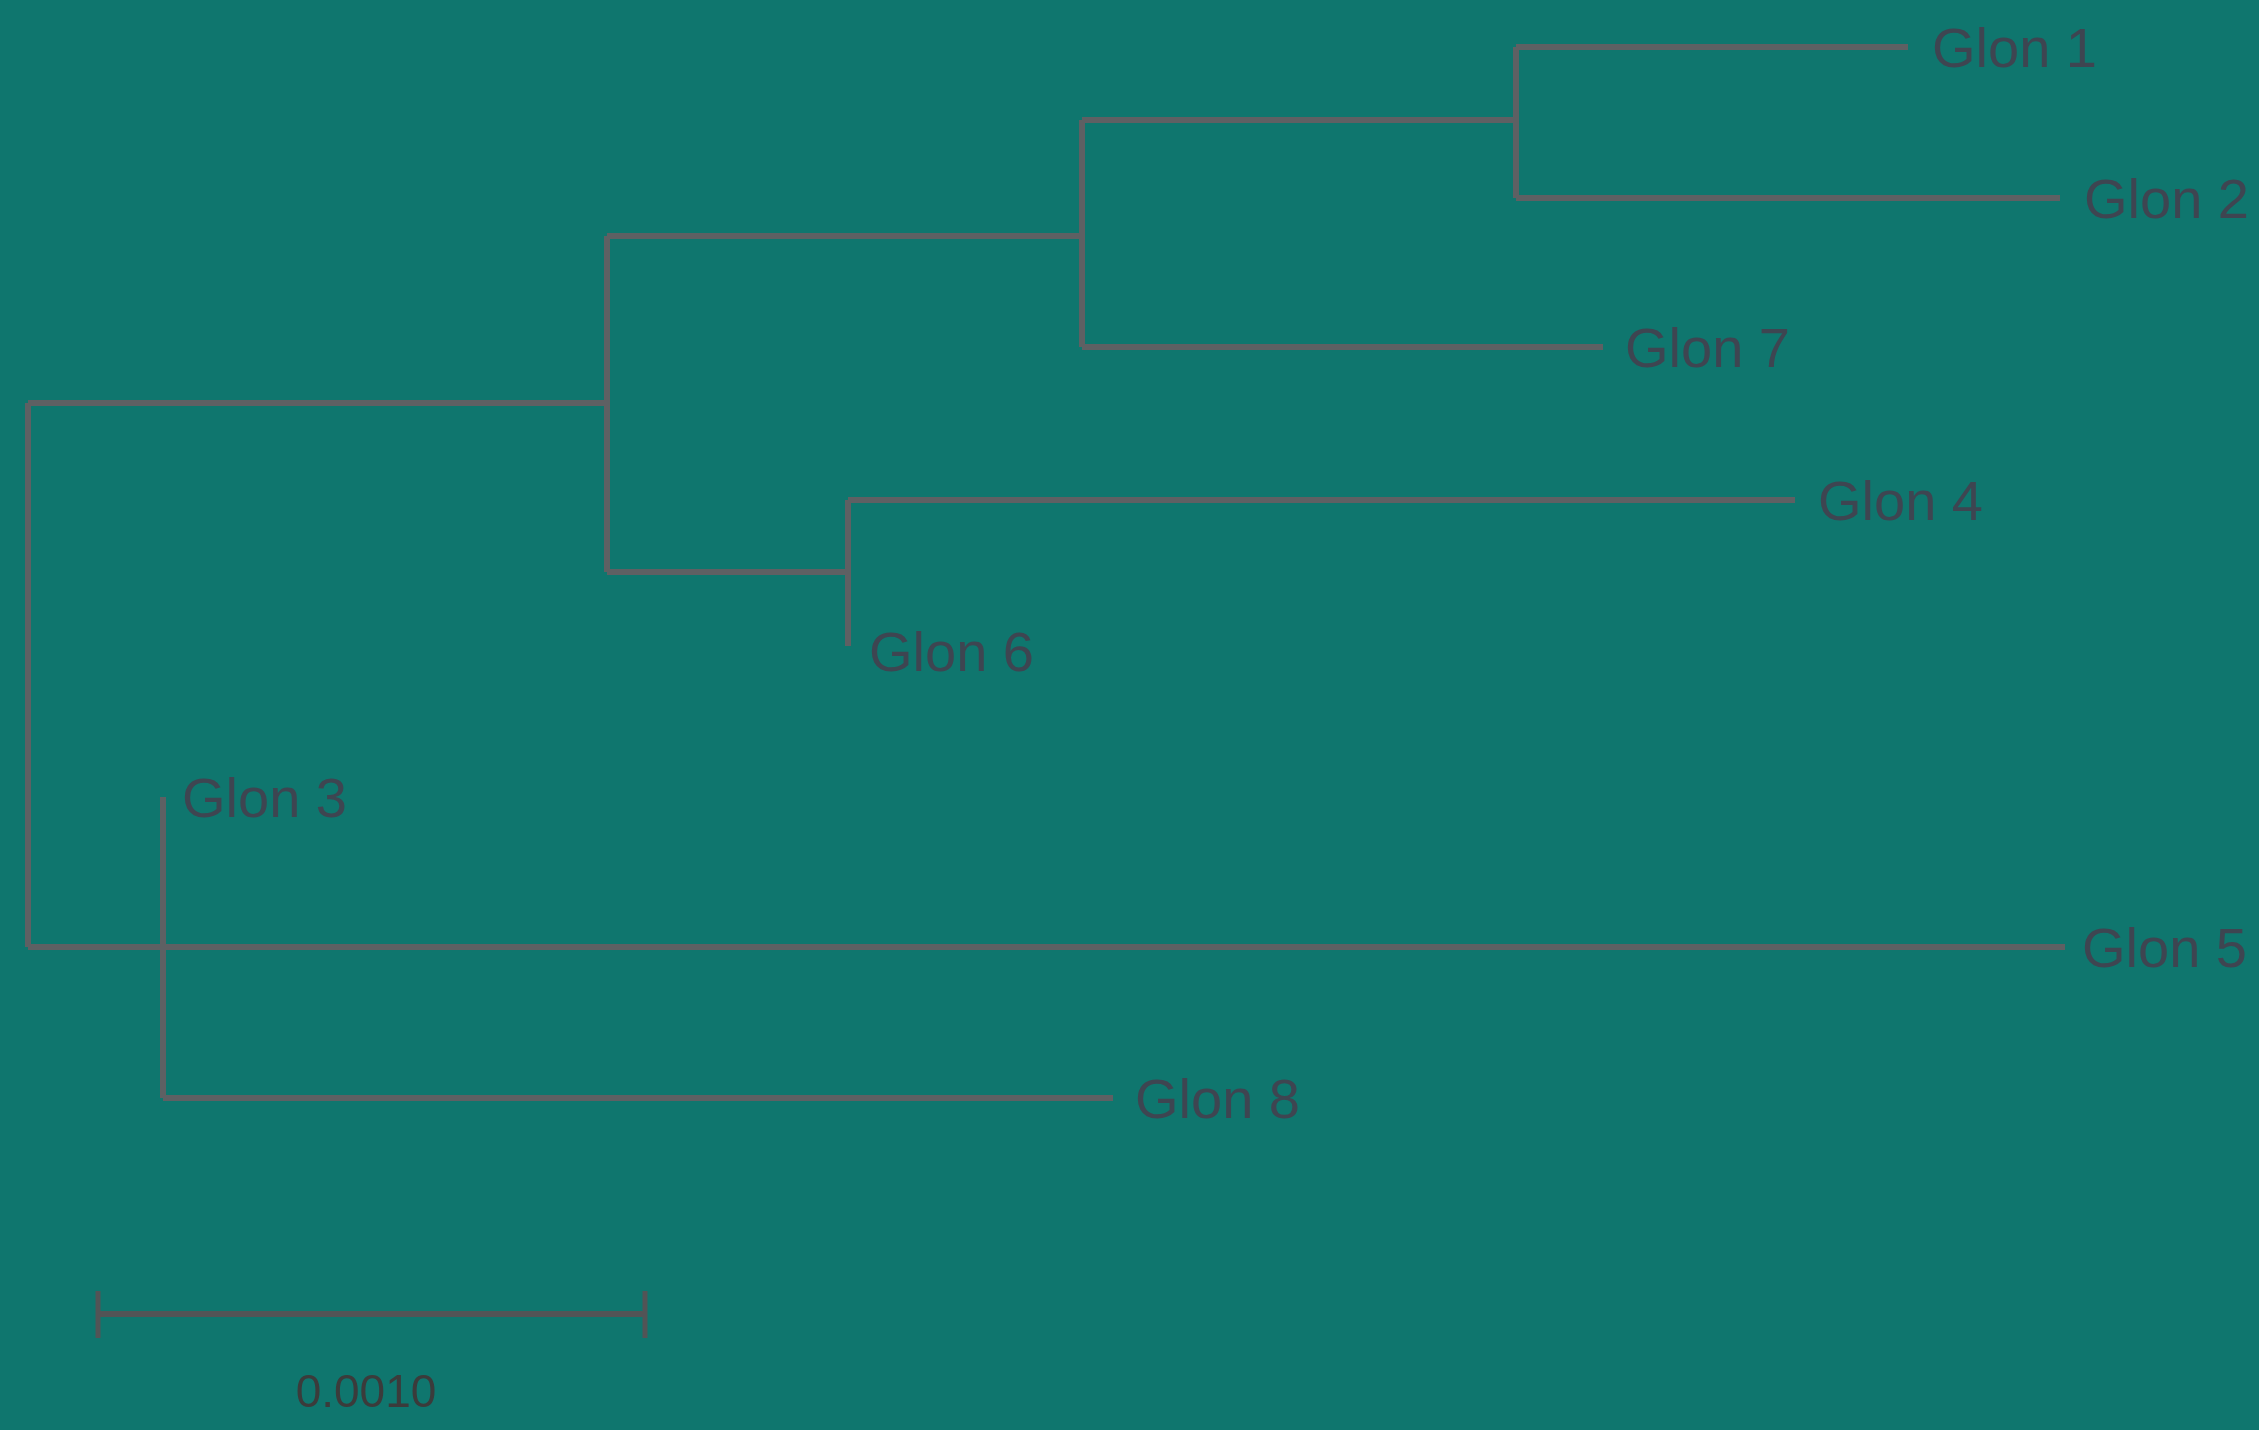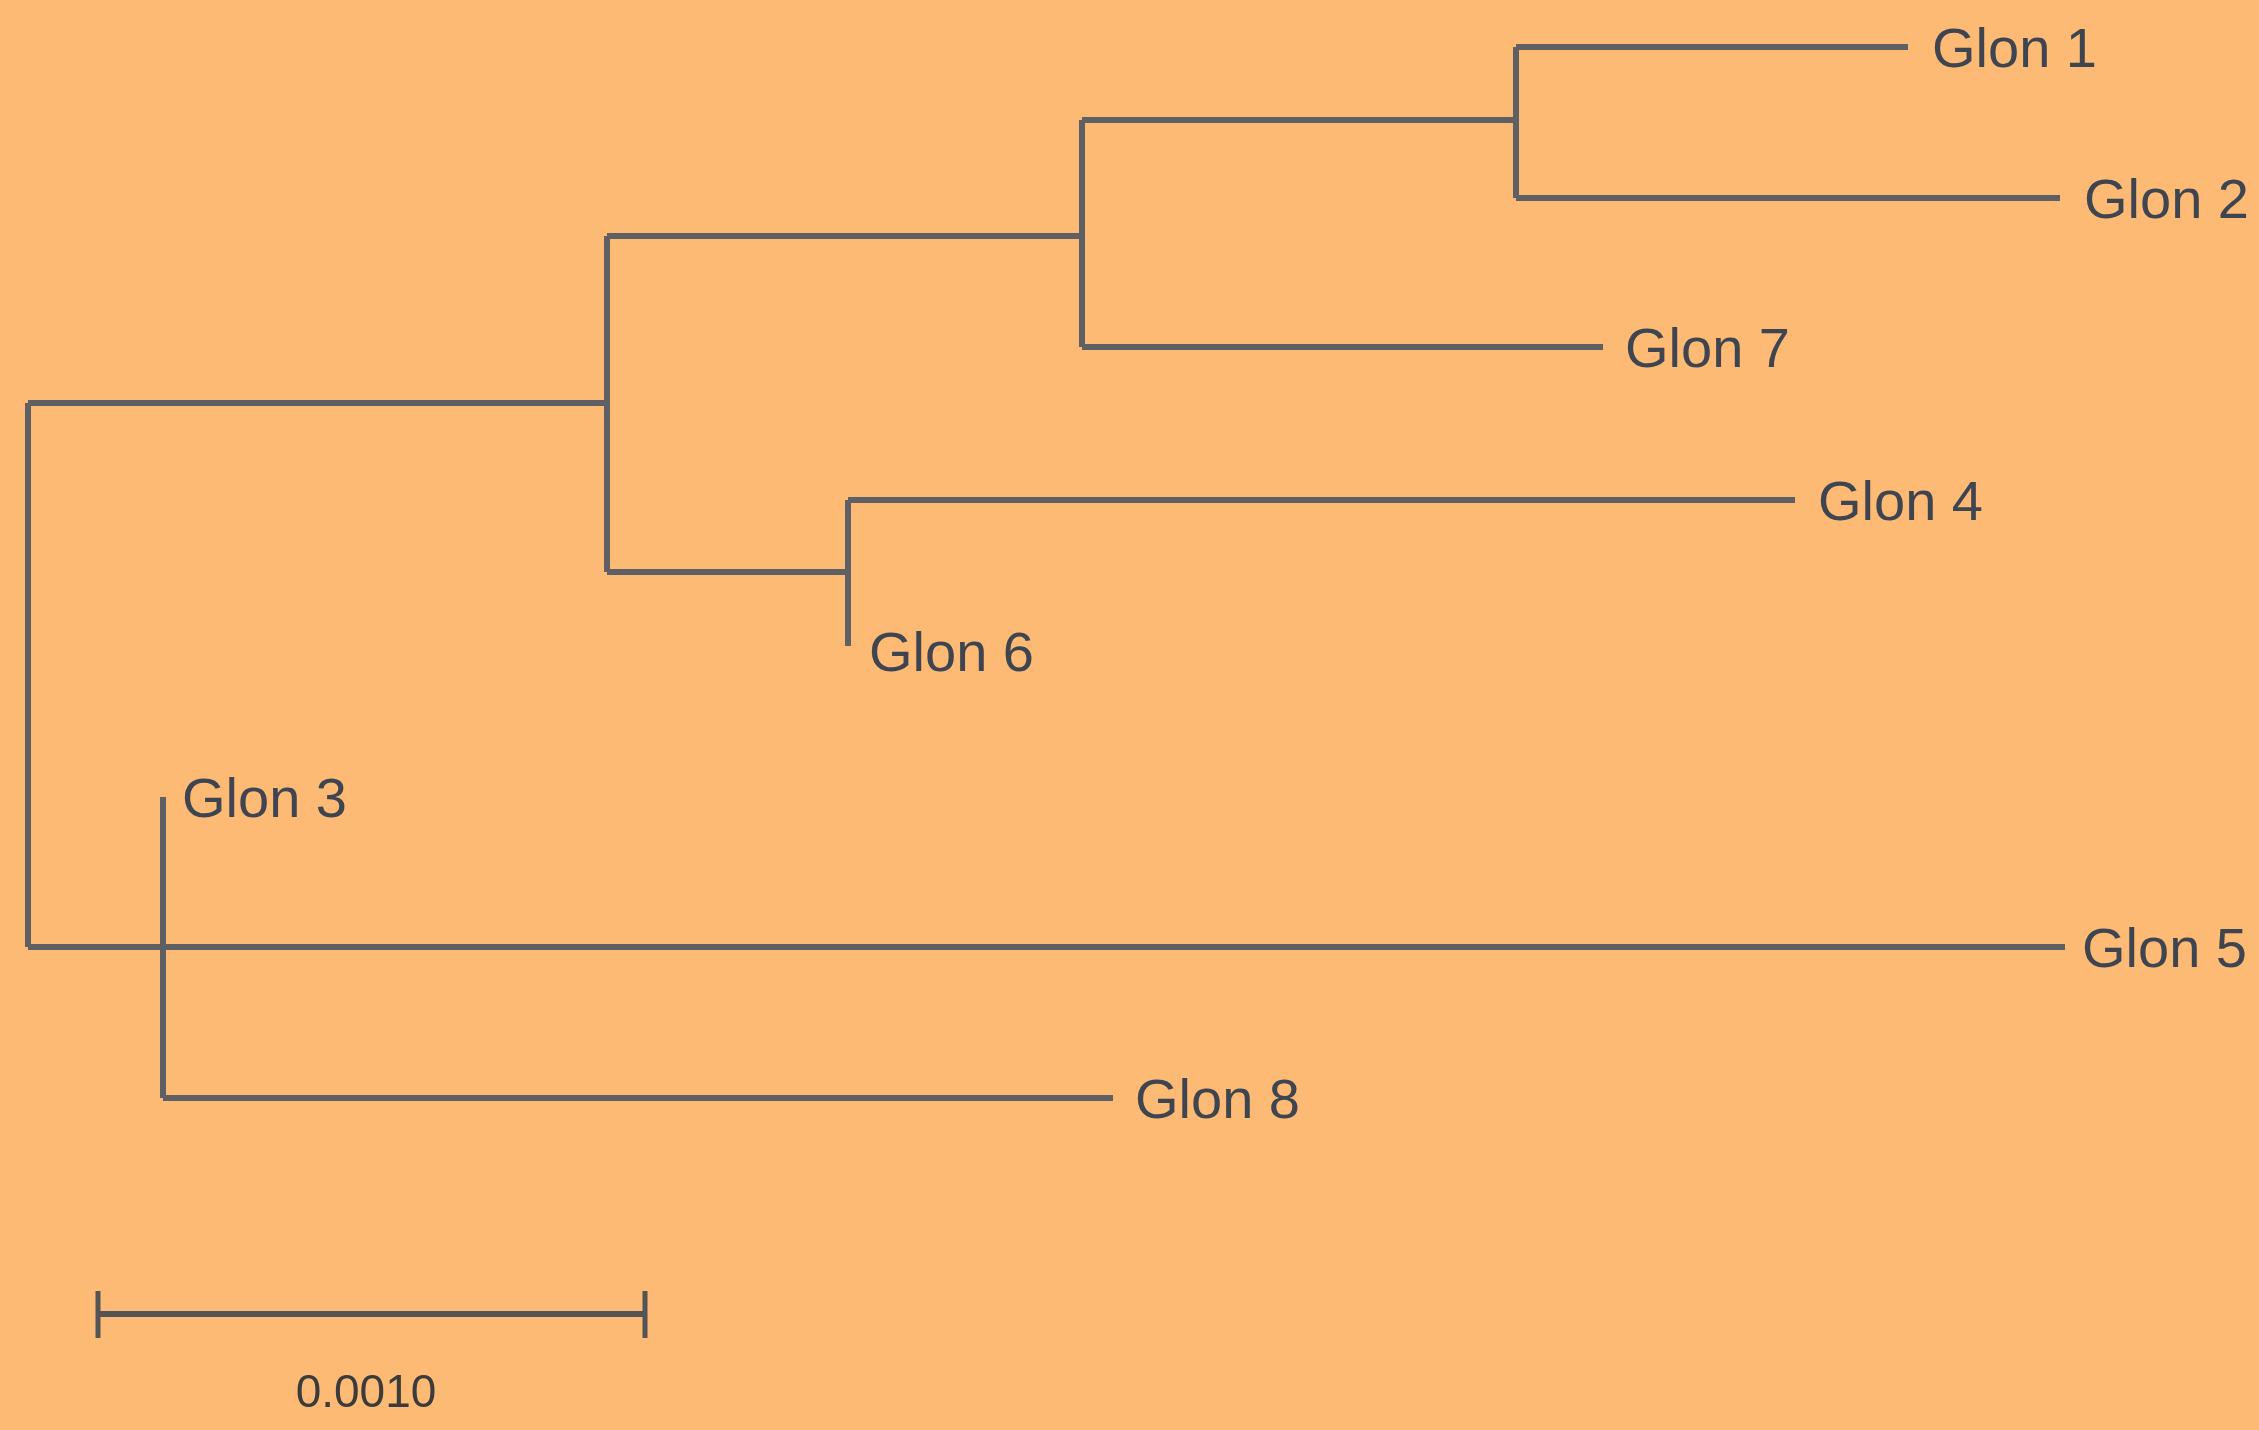--- a/index.html
+++ b/index.html
@@ -4,21 +4,21 @@
 <style>
   html, body {
     margin: 0;
     padding: 0;
     background: #ffffff;
   }
   .figure-wrap {
     position: relative;
     width: 2259px;
     height: 1430px;
-    background: #fdba74;
+    background: #0f766e;
     overflow: hidden;
   }
   svg.tree-canvas {
     position: absolute;
     left: 0;
     top: 0;
     width: 2259px;
     height: 1430px;
     display: block;
   }

